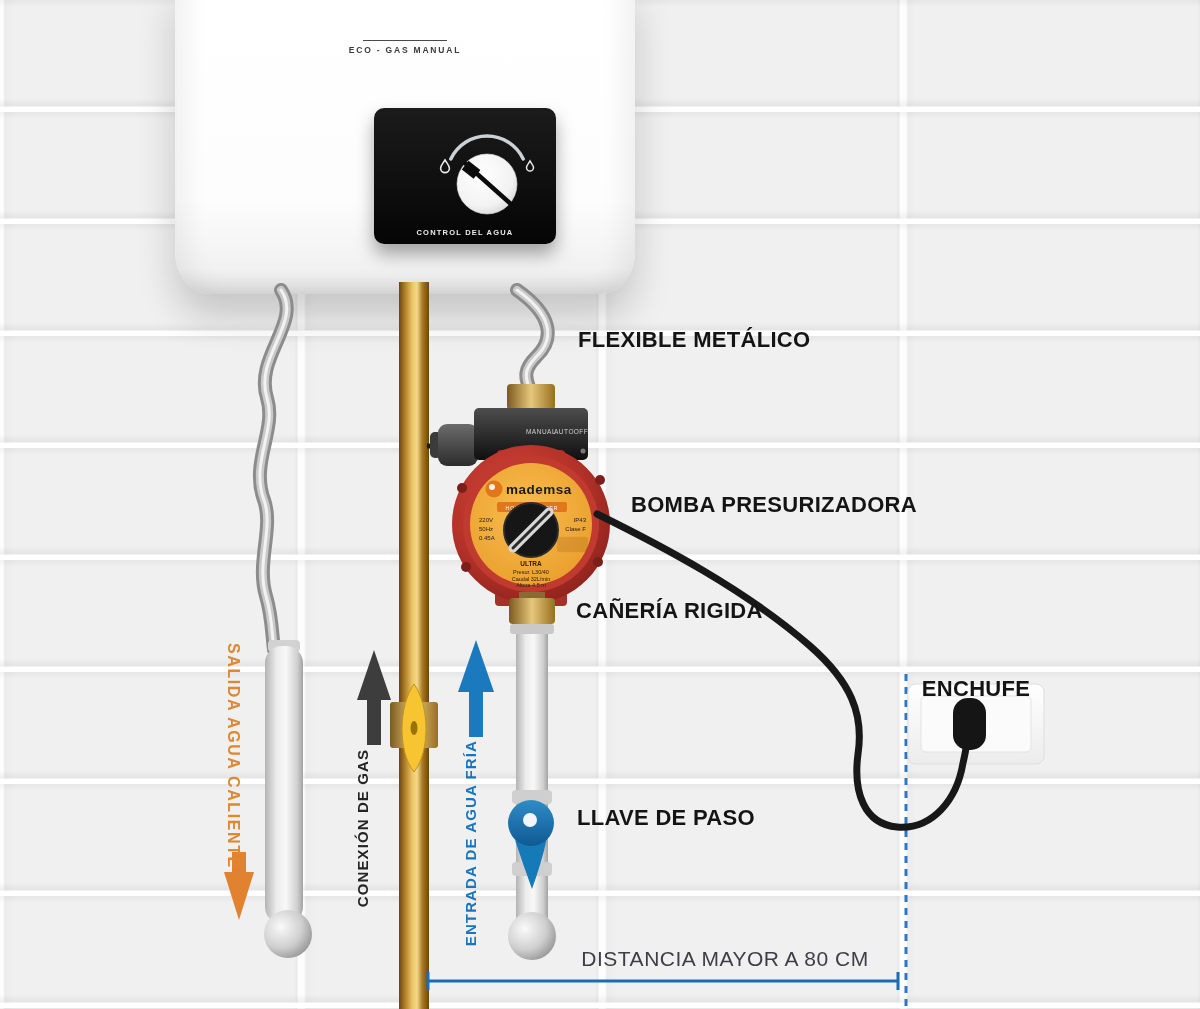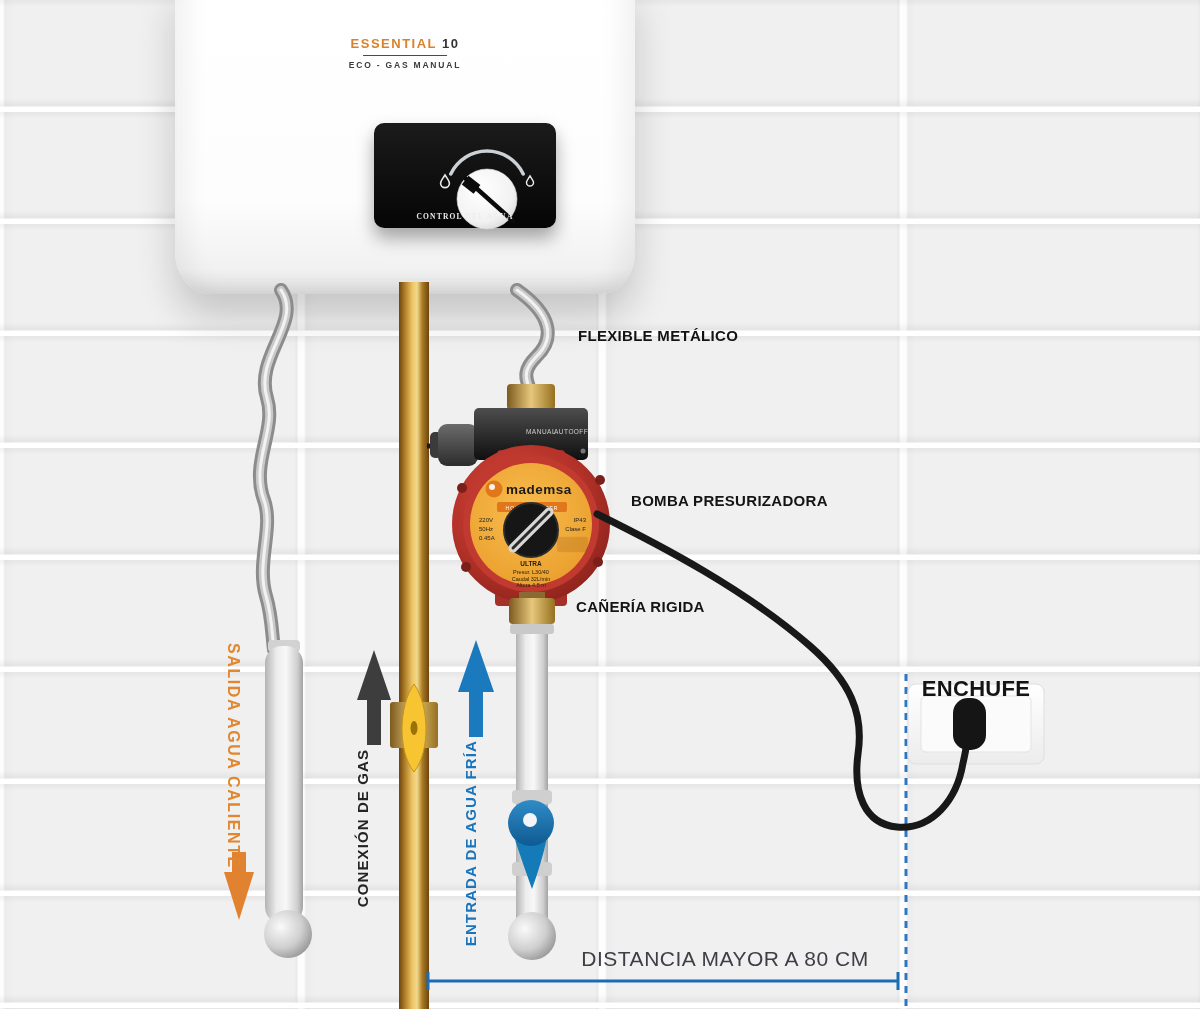--- a/index.html
+++ b/index.html
@@ -27,25 +27,25 @@
     box-shadow:0 22px 38px rgba(0,0,0,.18), inset -14px 0 22px rgba(0,0,0,.05), inset 14px 0 22px rgba(0,0,0,.05);
   }
   #brand{left:0; right:0; top:52px; text-align:center;}
   #brand .line1{font-size:13px; font-weight:700; letter-spacing:1.5px;}
   #brand .b-name{color:#d9822b;}
   #brand .b-model{color:#333;}
   #brand .rule{width:84px; height:1px; background:#4a4a4a; margin:4px auto 4px auto;}
   #brand .line2{font-size:8.5px; font-weight:700; letter-spacing:1.8px; color:#3c3c3c;}
   .knob-panel{background:linear-gradient(180deg,#1b1b1b,#050505); border-radius:10px; box-shadow:0 10px 18px rgba(0,0,0,.35);}
   #panel-gas{left:75px; top:132px; width:122px; height:136px;}
-  #panel-agua{left:199px; top:139px; width:182px; height:105px;font-family:Liberation Serif, serif;}
+  #panel-agua{left:199px; top:124px; width:182px; height:136px;}
   .panel-label{position:absolute; left:0; right:0; bottom:7px; text-align:center;
     font-size:7.5px; font-weight:700; letter-spacing:1.2px; color:#ececec; white-space:nowrap;}
   
-  .callout{position:absolute; font-weight:800; font-size:15px; color:#141414; white-space:nowrap; letter-spacing:.3px;}
+  .callout{position:absolute; font-weight:800; font-size:22px; color:#141414; white-space:nowrap; letter-spacing:.3px;}
   #lbl-flexible{left:578px; top:327px;}
   #lbl-bomba{left:631px; top:492px;}
   #lbl-caneria{left:576px; top:598px;}
   #lbl-llave{left:577px; top:805px;}
   #lbl-enchufe{left:908px; top:644px; width:136px; text-align:center; font-size:22px;margin-top:32px;}
   #lbl-distancia{left:555px; top:947px; width:340px; text-align:center;
     font-weight:400; font-size:21px; color:#3e3e46; letter-spacing:.5px;}
   
   .vlabel{position:absolute; writing-mode:vertical-rl; font-weight:700; white-space:nowrap;}
   #v-salida{left:224px; top:643px; font-size:16px; color:#e0872f; letter-spacing:1.6px;}
@@ -74,24 +74,20 @@
           <circle cx="61" cy="76" r="30" fill="url(#gKnob)" stroke="#d8d8d8" stroke-width=".6"></circle>
           <rect x="-7" y="-5" width="15" height="11" transform="translate(45,61) rotate(38)" fill="#0c0c0c"></rect>
           <path d="M40,56 L87,98" stroke="#0b0b0b" stroke-width="4.5" stroke-linecap="round"></path>
         </g>
       </symbol>
     </defs>
   </svg>
 
   <div id="heater" class="abs">
     <div id="brand" class="abs">
-      <div class="line1">
-        <span class="b-name">ESSENTIAL</span>
-        <span class="b-model">10</span>
-      </div>
       <div class="rule"></div>
       <div class="line2">ECO - GAS MANUAL</div>
     </div>
     <div id="panel-agua" class="abs knob-panel">
       <svg width="182" height="136" viewBox="0 0 182 136">
         <use href="#knobSym" x="52"></use>
       </svg>
       <div class="panel-label">CONTROL DEL AGUA</div>
     </div>
   </div>
@@ -253,19 +249,20 @@
       <path d="M428,981 H898" stroke="#1b6cb5" stroke-width="3"></path>
       <path d="M428,972 V990" stroke="#1b6cb5" stroke-width="3"></path>
       <path d="M898,972 V990" stroke="#1b6cb5" stroke-width="3"></path>
     </g>
   </svg>
 
   <div id="lbl-flexible" class="callout">FLEXIBLE METÁLICO</div>
   <div id="lbl-bomba" class="callout">BOMBA PRESURIZADORA</div>
   <div id="lbl-caneria" class="callout">CAÑERÍA RIGIDA</div>
   <div id="lbl-enchufe" class="callout">ENCHUFE</div>
+  <div id="lbl-llave" class="callout">LLAVE DE PASO</div>
   <div id="lbl-distancia" class="callout">DISTANCIA MAYOR A 80 CM</div>
 
   <div id="v-salida" class="vlabel">SALIDA AGUA CALIENTE</div>
   <div id="v-gas" class="vlabel">CONEXIÓN DE GAS</div>
   <div id="v-entrada" class="vlabel">ENTRADA DE AGUA FRÍA</div>
 
 </div>
 
 </body></html>

